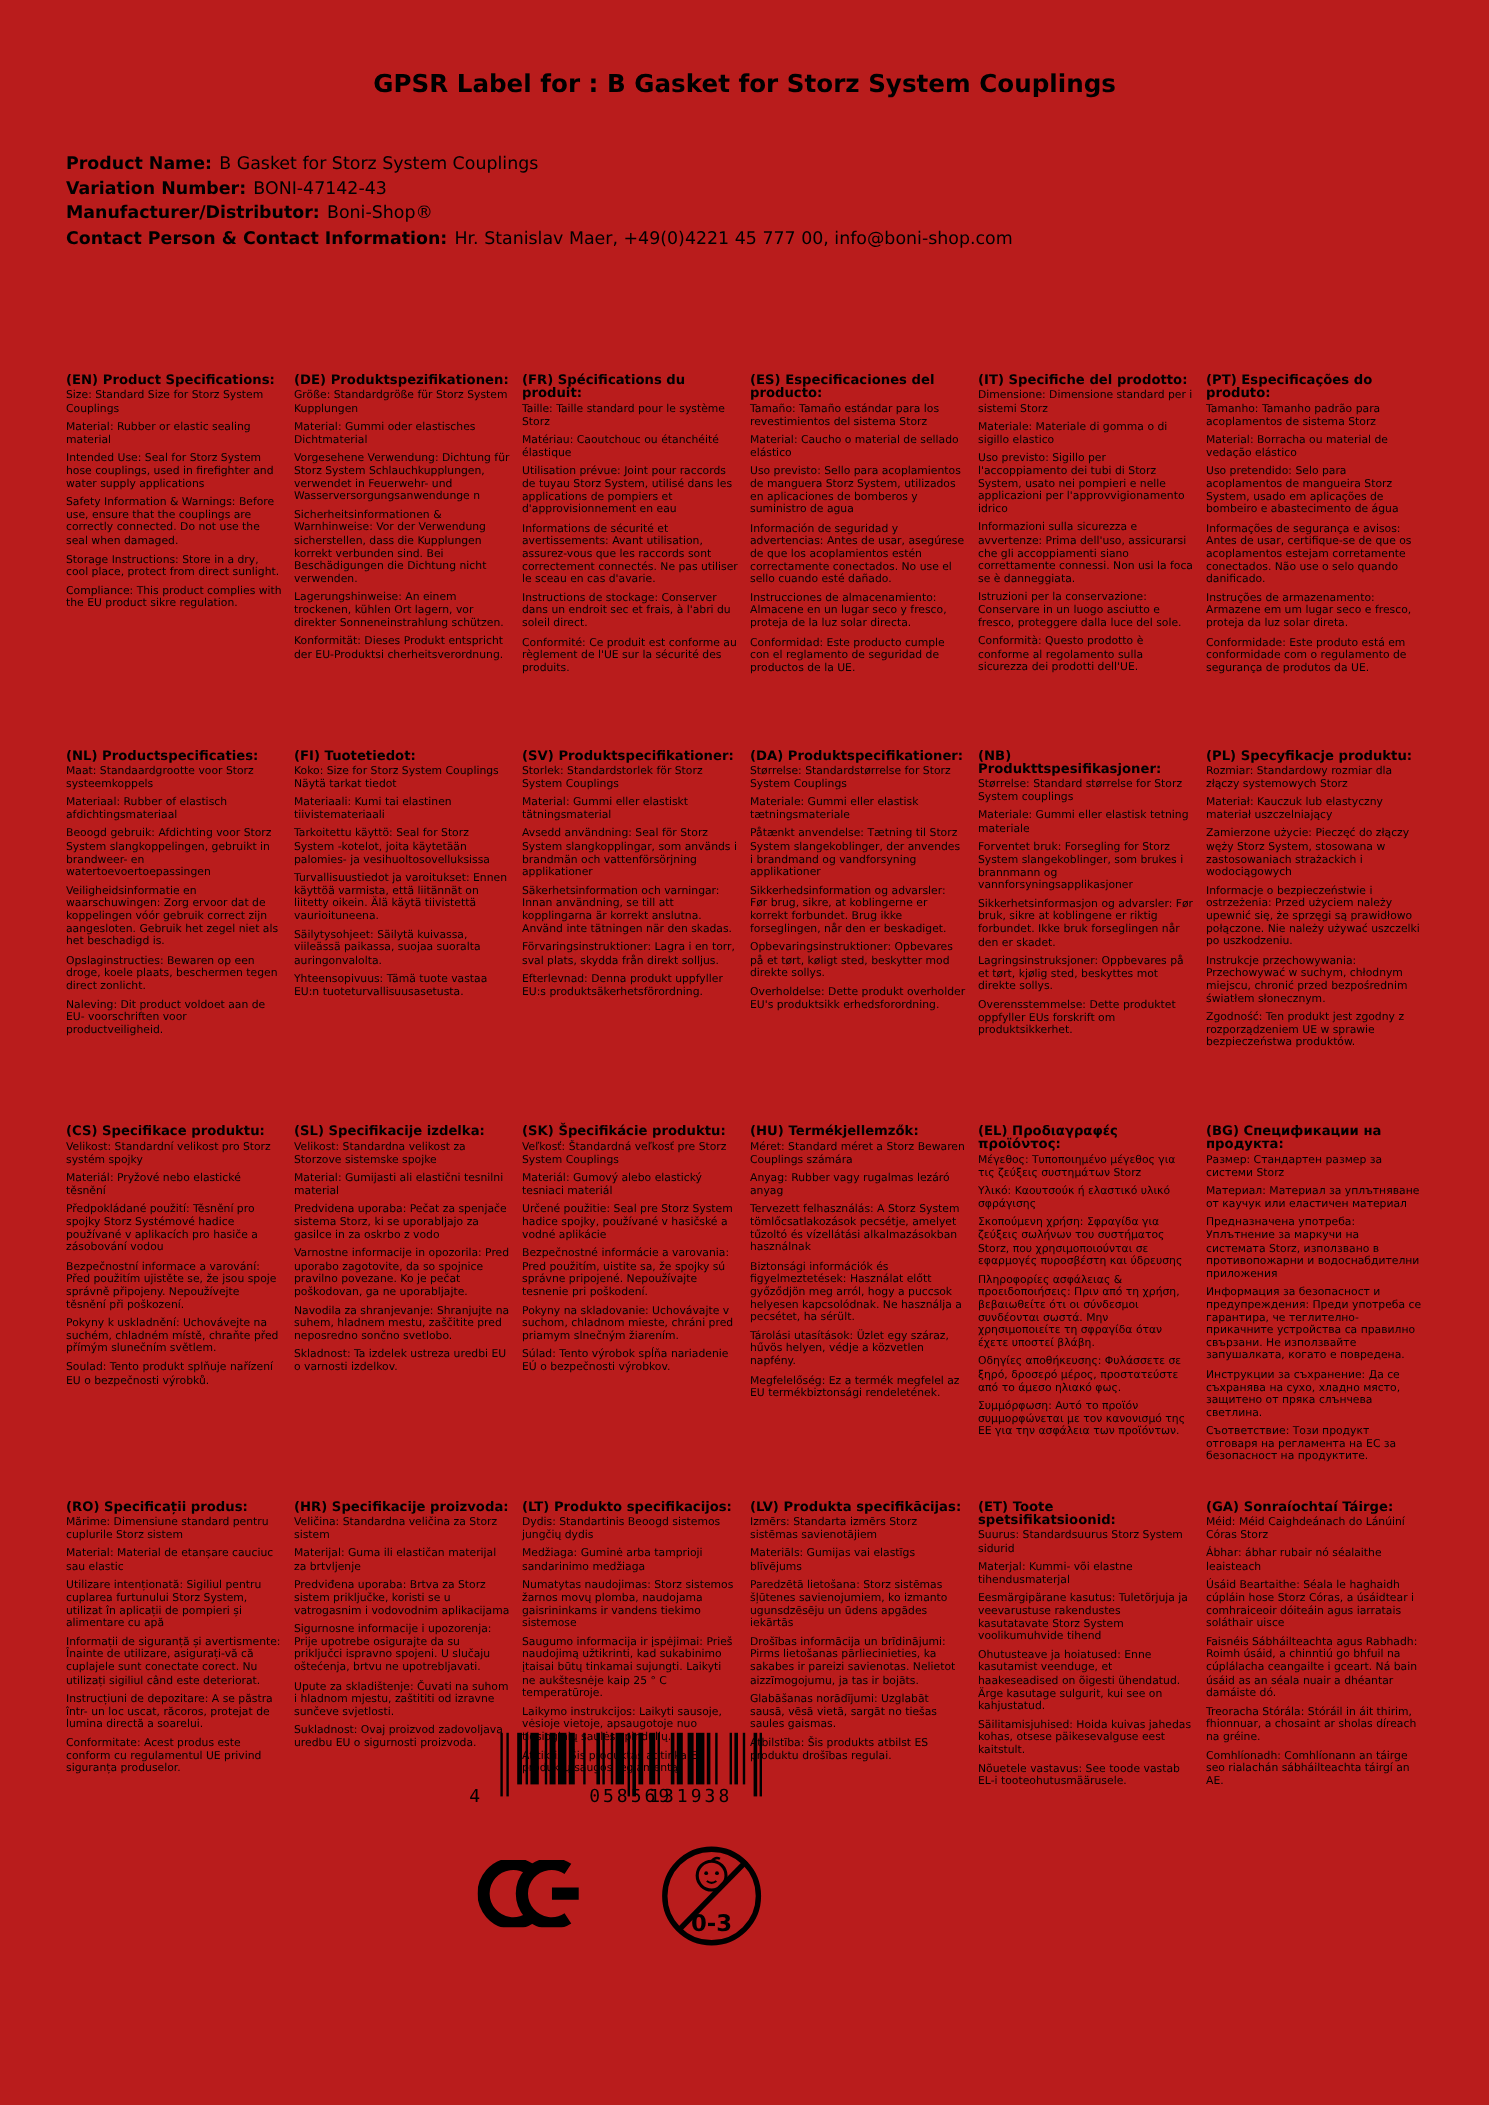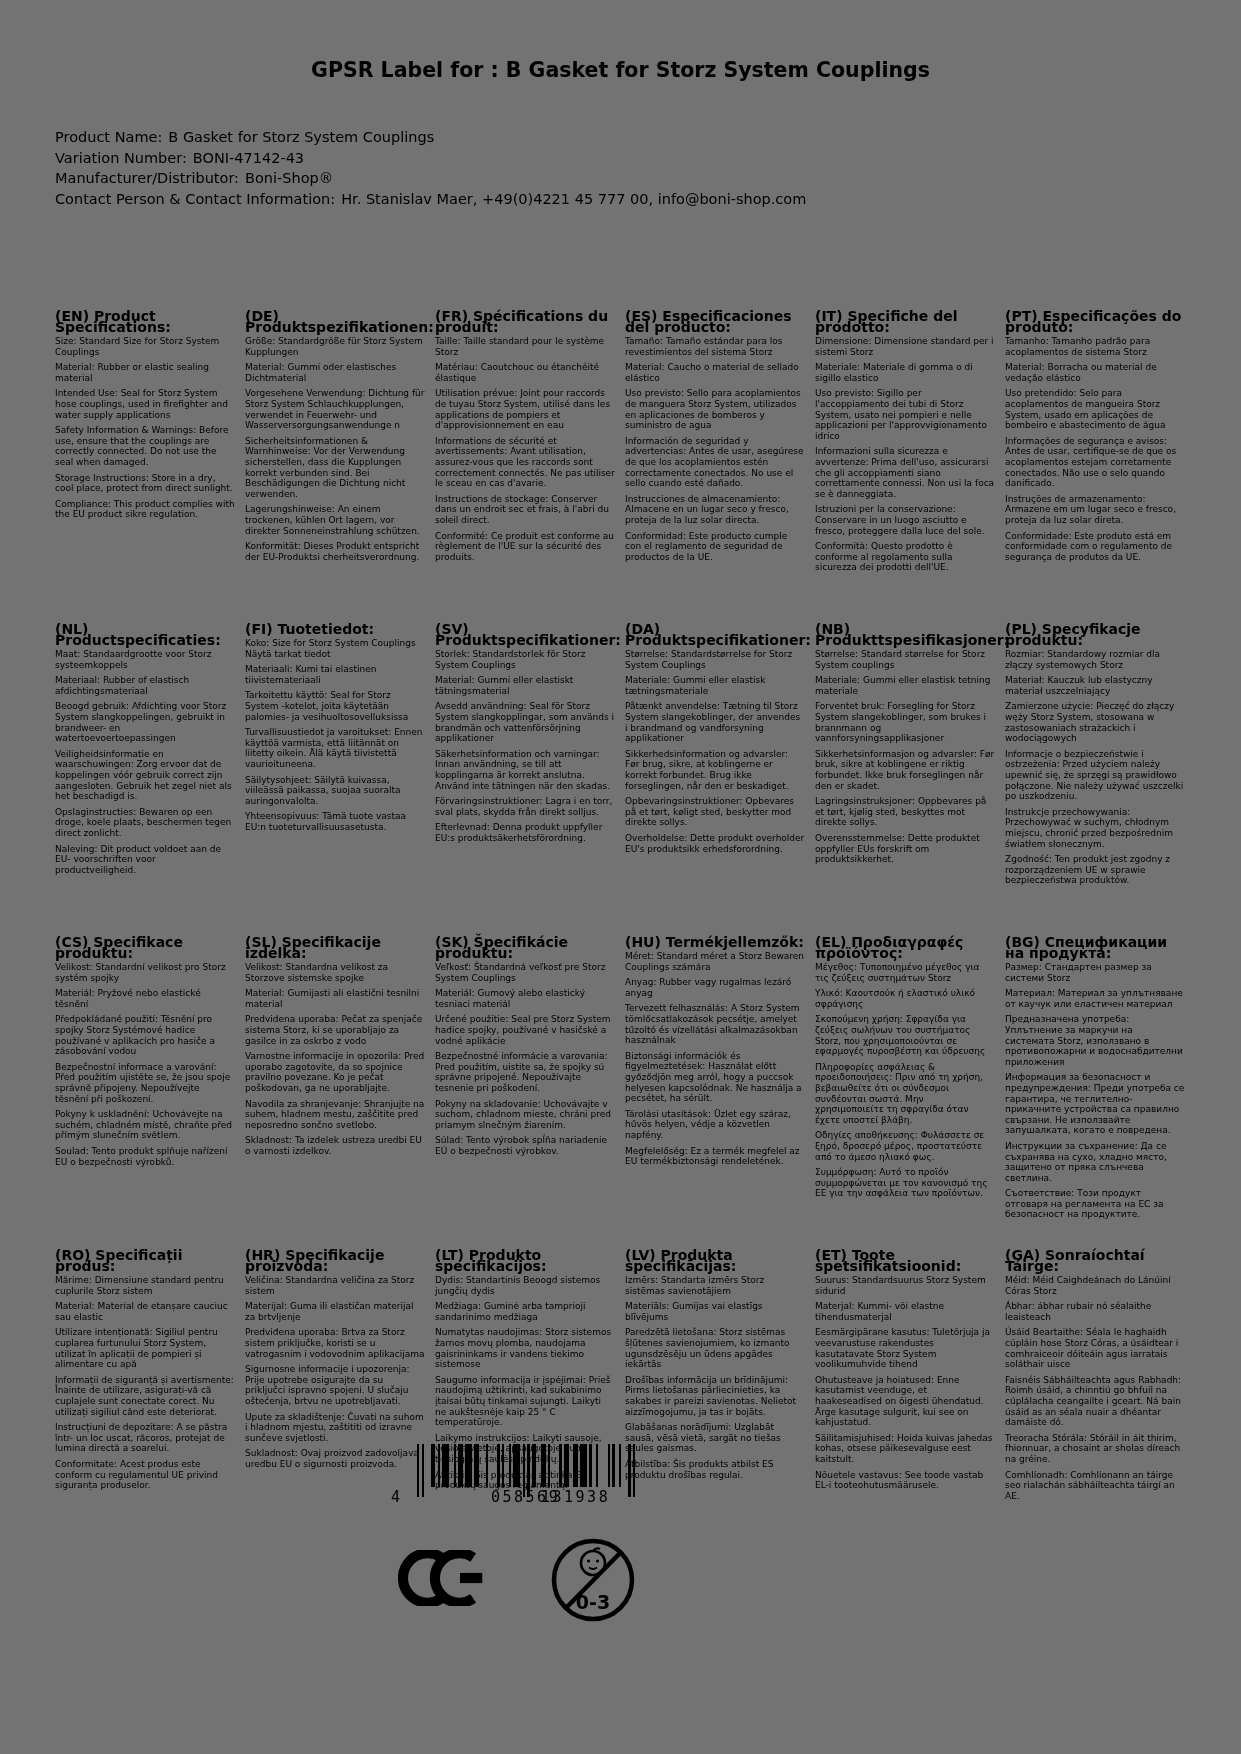--- a/index.html
+++ b/index.html
@@ -1,30 +1,30 @@
 <!DOCTYPE html>
 <html><head>
 <meta charset="utf-8">
 <style>
   * { margin:0; padding:0; box-sizing:border-box; }
   html,body { background:#e8e8e8; }
   body { font-family:"DejaVu Sans", sans-serif; color:#000; }
-  .page { position:relative; width:1241px; height:1754px; background:#737373; margin:0 auto; overflow:hidden; }
+  .page { position:relative; width:1241px; height:1754px; background:#b91c1c; margin:0 auto; overflow:hidden; }
 
   .title { position:absolute; top:58px; left:0; width:100%; text-align:center;
            font-size:20.5px; font-weight:bold; }
 
   .product-info { position:absolute; left:55px; top:127px; font-size:14.5px; line-height:20.5px; }
-  .product-info .pi-row b { font-weight:normal; margin-right:6px; }
+  .product-info .pi-row b { font-weight:bold; margin-right:6px; }
 
   .spec-grid { position:absolute; left:55px; top:306px; width:1140px;
                display:grid; grid-template-columns:repeat(6,180px); column-gap:10px;
                grid-auto-rows:313px; }
   .spec-block { font-size:9px; line-height:10.6px; padding-top:5px; overflow:visible; }
-  .spec-heading { font-weight:bold; font-size:14px; line-height:11px; margin-bottom:3px; }
+  .spec-heading { font-weight:bold; font-size:11px; line-height:11px; margin-bottom:3px; }
   .spec-par { margin:0 0 5px 0; }
 
   .barcode { position:absolute; left:385px; top:1444px; width:270px; height:64px; }
   .bars { position:absolute; left:32px; top:0; display:flex; align-items:flex-start; }
   .bars i { display:block; height:43px; background:#000; }
   .bars i.sp { background:transparent; }
   .bars i.tall { height:53px; }
   .bc-digit { position:absolute; top:44px; font-size:15px; letter-spacing:2.5px;
               font-family:"DejaVu Sans Mono", monospace; }
   .bc-d0 { left:6px; }

